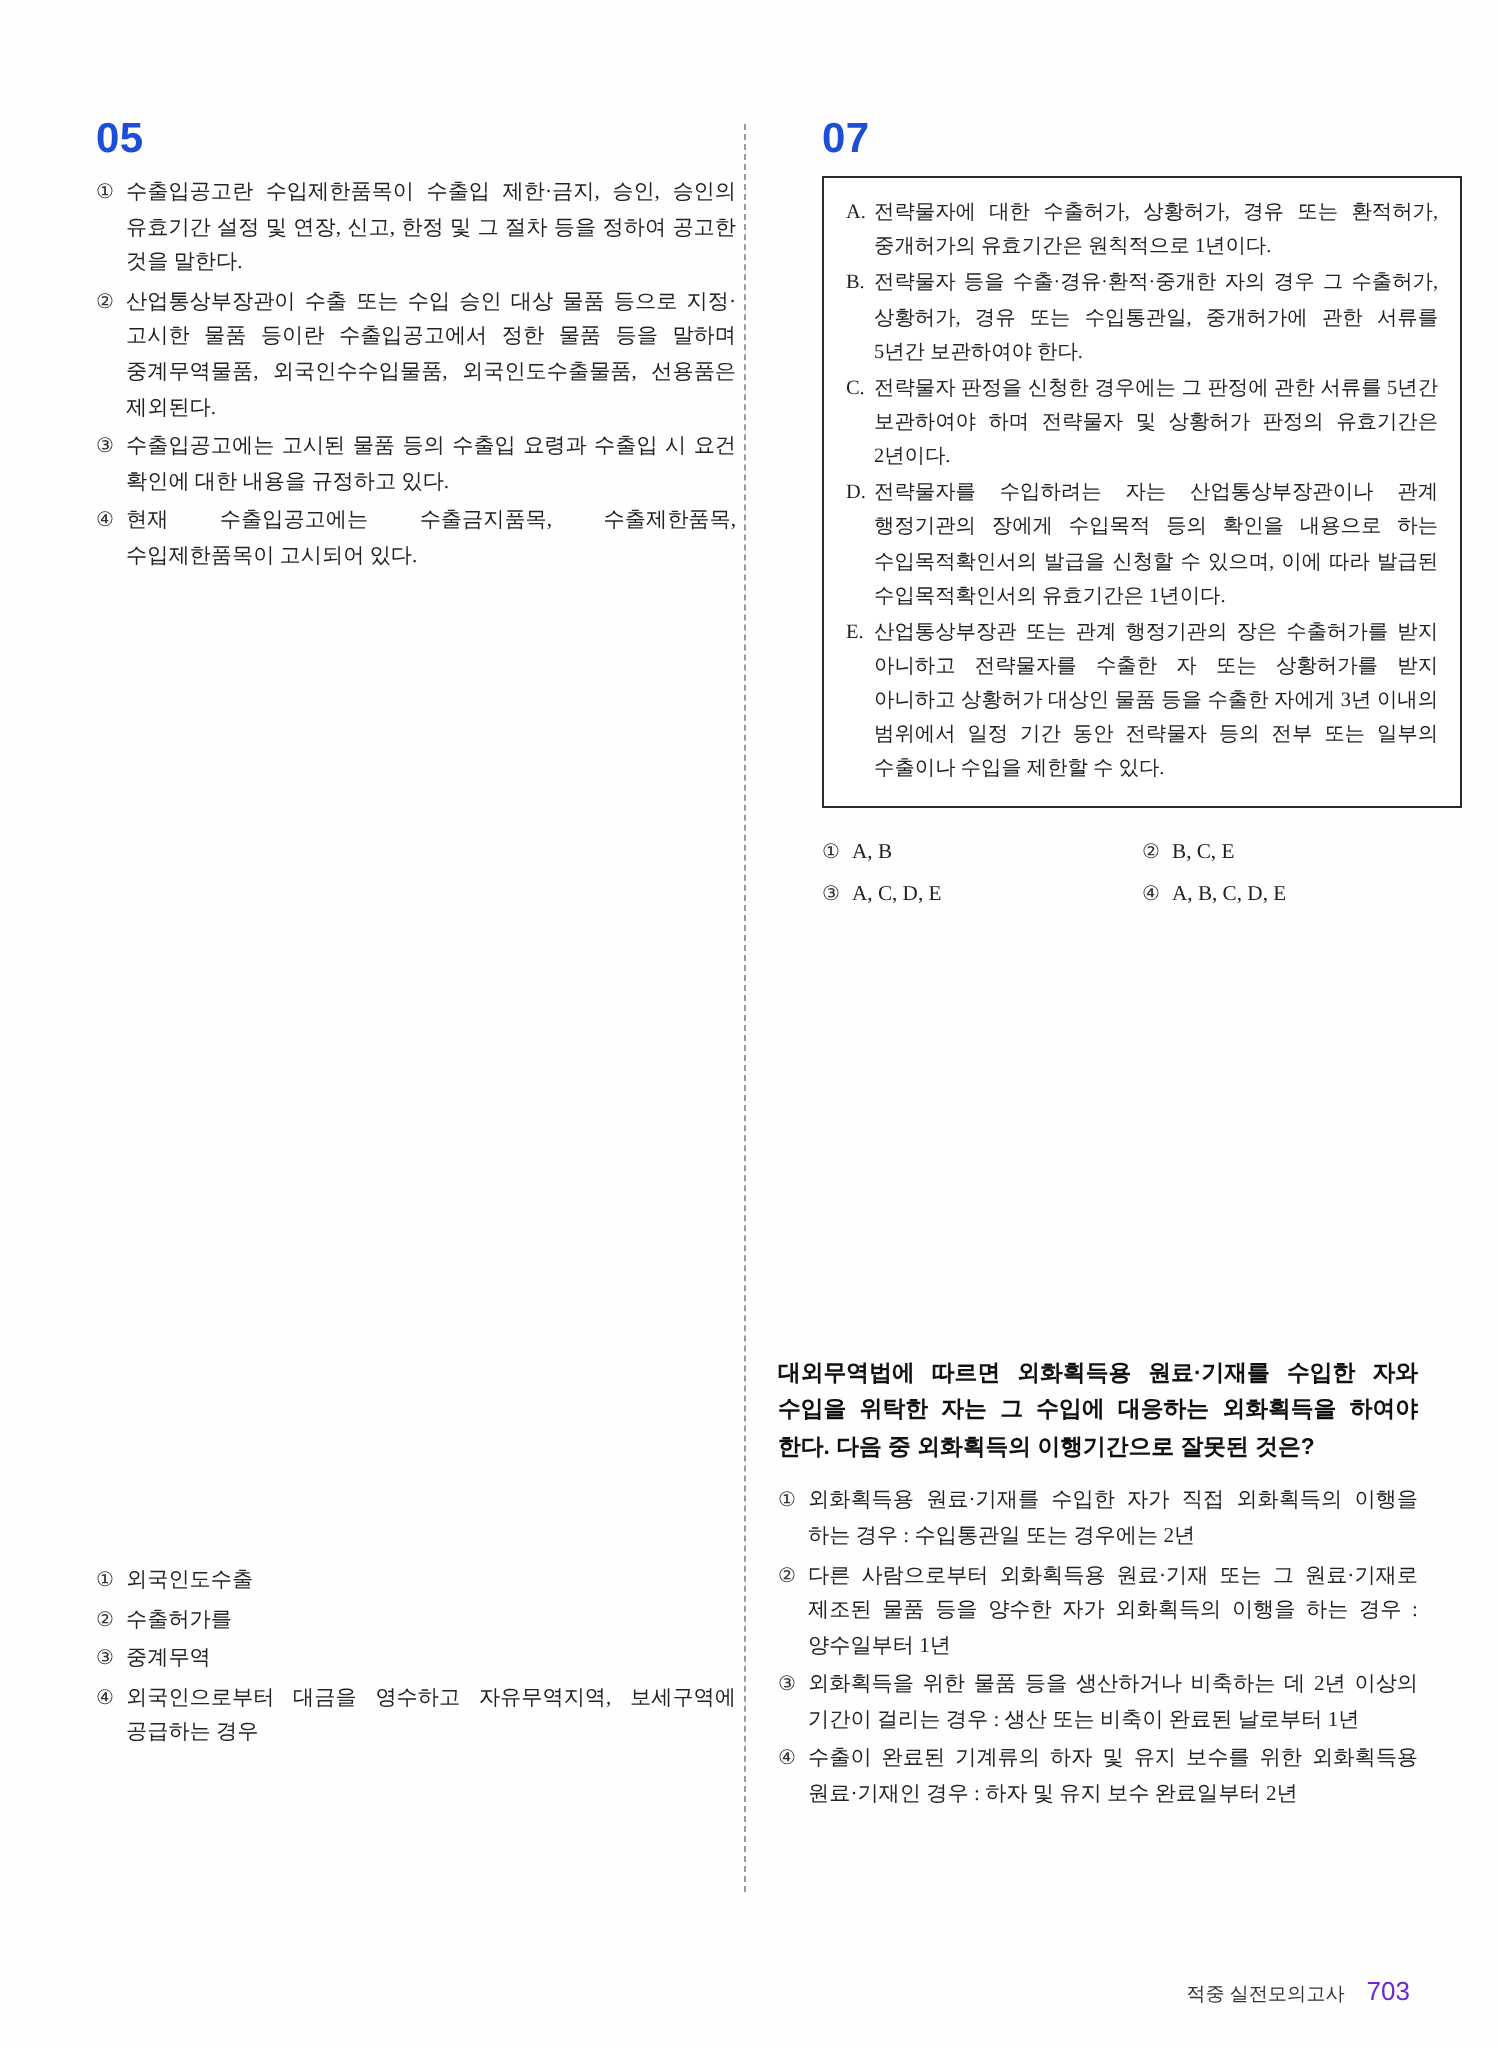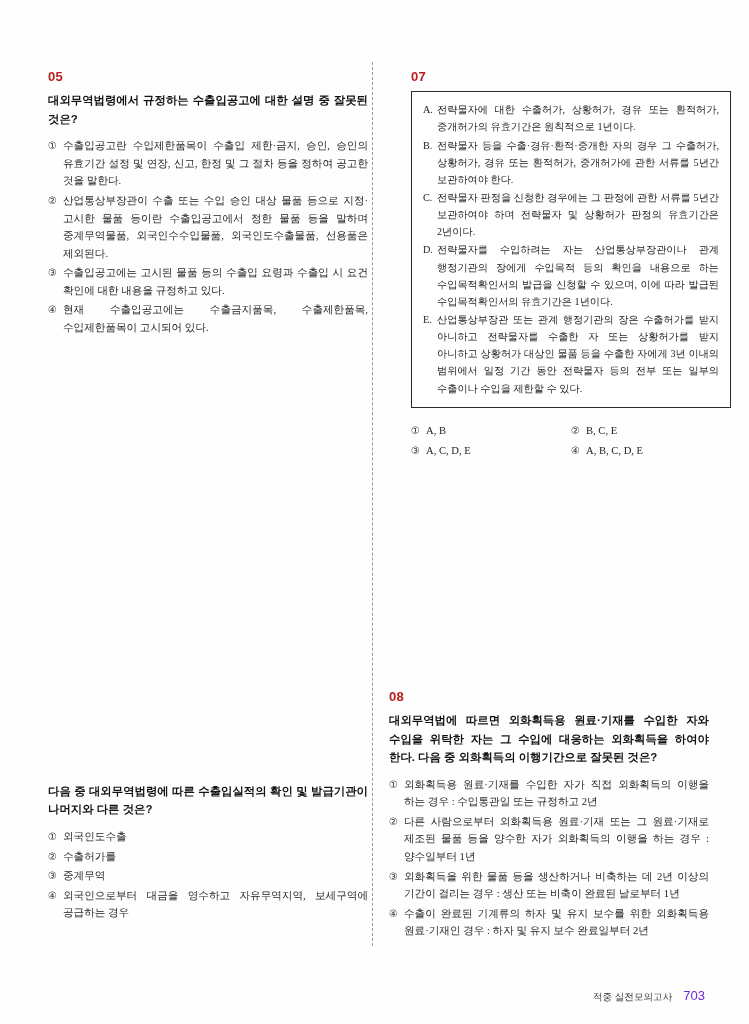--- a/index.html
+++ b/index.html
@@ -36,24 +36,24 @@
     height: 884px;
     border-left: 1px dashed #9a9a9a;
   }
 
   
   .qblock { margin-bottom: 26px; }
 
   .qnum {
     font-family: "Liberation Sans", "DejaVu Sans", sans-serif;
     font-weight: bold;
-    font-size: 13px;
+    font-size: 21px;
     letter-spacing: 0.2px;
-    color: #b91c1c;
-    margin: 12px 0 7px 0;
+    color: #1d4ed8;
+    margin: 0 0 7px 0;
     line-height: 1.1;
   }
 
   .qstem {
     font-family: "Liberation Sans", "DejaVu Sans", sans-serif;
     font-weight: bold;
     font-size: 11.4px;
     line-height: 1.62;
     color: #111;
     margin: 0 0 9px 0;
@@ -128,21 +128,21 @@
   
   .footer {
     position: absolute;
     right: 44px;
     bottom: 20px;
     display: flex;
     align-items: baseline;
     gap: 11px;
   }
   .footer-label {
-    font-family: Liberation Sans, sans-serif;
+    font-family: Liberation Serif, serif;
     font-size: 9.6px;
     color: #333;
     text-align: center;
   }
   .footer-page {
     font-family: "Liberation Sans", "DejaVu Sans", sans-serif;
     font-weight: normal;
     font-size: 13px;
     color: #6d28d9;
   }
@@ -155,21 +155,20 @@
 <body>
 
 <div class="page">
 
   <div class="divider"></div>
 
   <div class="col col-left">
 
     <div class="qblock">
       <div class="qnum">05</div>
-      <div class="qstem">대외무역법령에서 규정하는 수출입공고에 대한 설명 중 잘못된 것은?</div>
       <ul class="choices">
         <li class="choice">
           <span class="marker">①</span>
           <span class="ctext">수출입공고란 수입제한품목이 수출입 제한·금지, 승인, 승인의 유효기간 설정 및 연장, 신고, 한정 및 그 절차 등을 정하여 공고한 것을 말한다.</span>
         </li>
         <li class="choice">
           <span class="marker">②</span>
           <span class="ctext">산업통상부장관이 수출 또는 수입 승인 대상 물품 등으로 지정·고시한 물품 등이란 수출입공고에서 정한 물품 등을 말하며 중계무역물품, 외국인수수입물품, 외국인도수출물품, 선용품은 제외된다.</span>
         </li>
         <li class="choice">
@@ -179,21 +178,20 @@
         <li class="choice">
           <span class="marker">④</span>
           <span class="ctext">현재 수출입공고에는 수출금지품목, 수출제한품목, 수입제한품목이 고시되어 있다.</span>
         </li>
       </ul>
     </div>
 
   </div>
 
   <div class="q06-wrap">
-    <div class="qstem">다음 중 대외무역법령에 따른 수출입실적의 확인 및 발급기관이 나머지와 다른 것은?</div>
     <ul class="choices">
       <li class="choice">
         <span class="marker">①</span>
         <span class="ctext">외국인도수출</span>
       </li>
       <li class="choice">
         <span class="marker">②</span>
         <span class="ctext">수출허가를</span>
       </li>
       <li class="choice">
@@ -212,21 +210,21 @@
     <div class="qblock">
       <div class="qnum">07</div>
 
       <div class="passagebox">
         <div class="pitem">
           <span class="plabel">A.</span>
           <span class="ptext">전략물자에 대한 수출허가, 상황허가, 경유 또는 환적허가, 중개허가의 유효기간은 원칙적으로 1년이다.</span>
         </div>
         <div class="pitem">
           <span class="plabel">B.</span>
-          <span class="ptext">전략물자 등을 수출·경유·환적·중개한 자의 경우 그 수출허가, 상황허가, 경유 또는 환적허가, 중개허가에 관한 서류를 5년간 보관하여야 한다.</span>
+          <span class="ptext">전략물자 등을 수출·경유·환적·중개한 자의 경우 그 수출허가, 상황허가, 경유 또는 수입통관일, 중개허가에 관한 서류를 5년간 보관하여야 한다.</span>
         </div>
         <div class="pitem">
           <span class="plabel">C.</span>
           <span class="ptext">전략물자 판정을 신청한 경우에는 그 판정에 관한 서류를 5년간 보관하여야 하며 전략물자 및 상황허가 판정의 유효기간은 2년이다.</span>
         </div>
         <div class="pitem">
           <span class="plabel">D.</span>
           <span class="ptext">전략물자를 수입하려는 자는 산업통상부장관이나 관계 행정기관의 장에게 수입목적 등의 확인을 내용으로 하는 수입목적확인서의 발급을 신청할 수 있으며, 이에 따라 발급된 수입목적확인서의 유효기간은 1년이다.</span>
         </div>
         <div class="pitem">
@@ -251,26 +249,25 @@
         <div class="choice">
           <span class="marker">④</span>
           <span class="ctext">A, B, C, D, E</span>
         </div>
       </div>
     </div>
 
   </div>
 
   <div class="q08-wrap">
-    <div class="qnum">08</div>
     <div class="qstem">대외무역법에 따르면 외화획득용 원료·기재를 수입한 자와 수입을 위탁한 자는 그 수입에 대응하는 외화획득을 하여야 한다. 다음 중 외화획득의 이행기간으로 잘못된 것은?</div>
     <ul class="choices">
       <li class="choice">
         <span class="marker">①</span>
-        <span class="ctext">외화획득용 원료·기재를 수입한 자가 직접 외화획득의 이행을 하는 경우 : 수입통관일 또는 규정하고 2년</span>
+        <span class="ctext">외화획득용 원료·기재를 수입한 자가 직접 외화획득의 이행을 하는 경우 : 수입통관일 또는 경우에는 2년</span>
       </li>
       <li class="choice">
         <span class="marker">②</span>
         <span class="ctext">다른 사람으로부터 외화획득용 원료·기재 또는 그 원료·기재로 제조된 물품 등을 양수한 자가 외화획득의 이행을 하는 경우 : 양수일부터 1년</span>
       </li>
       <li class="choice">
         <span class="marker">③</span>
         <span class="ctext">외화획득을 위한 물품 등을 생산하거나 비축하는 데 2년 이상의 기간이 걸리는 경우 : 생산 또는 비축이 완료된 날로부터 1년</span>
       </li>
       <li class="choice">

